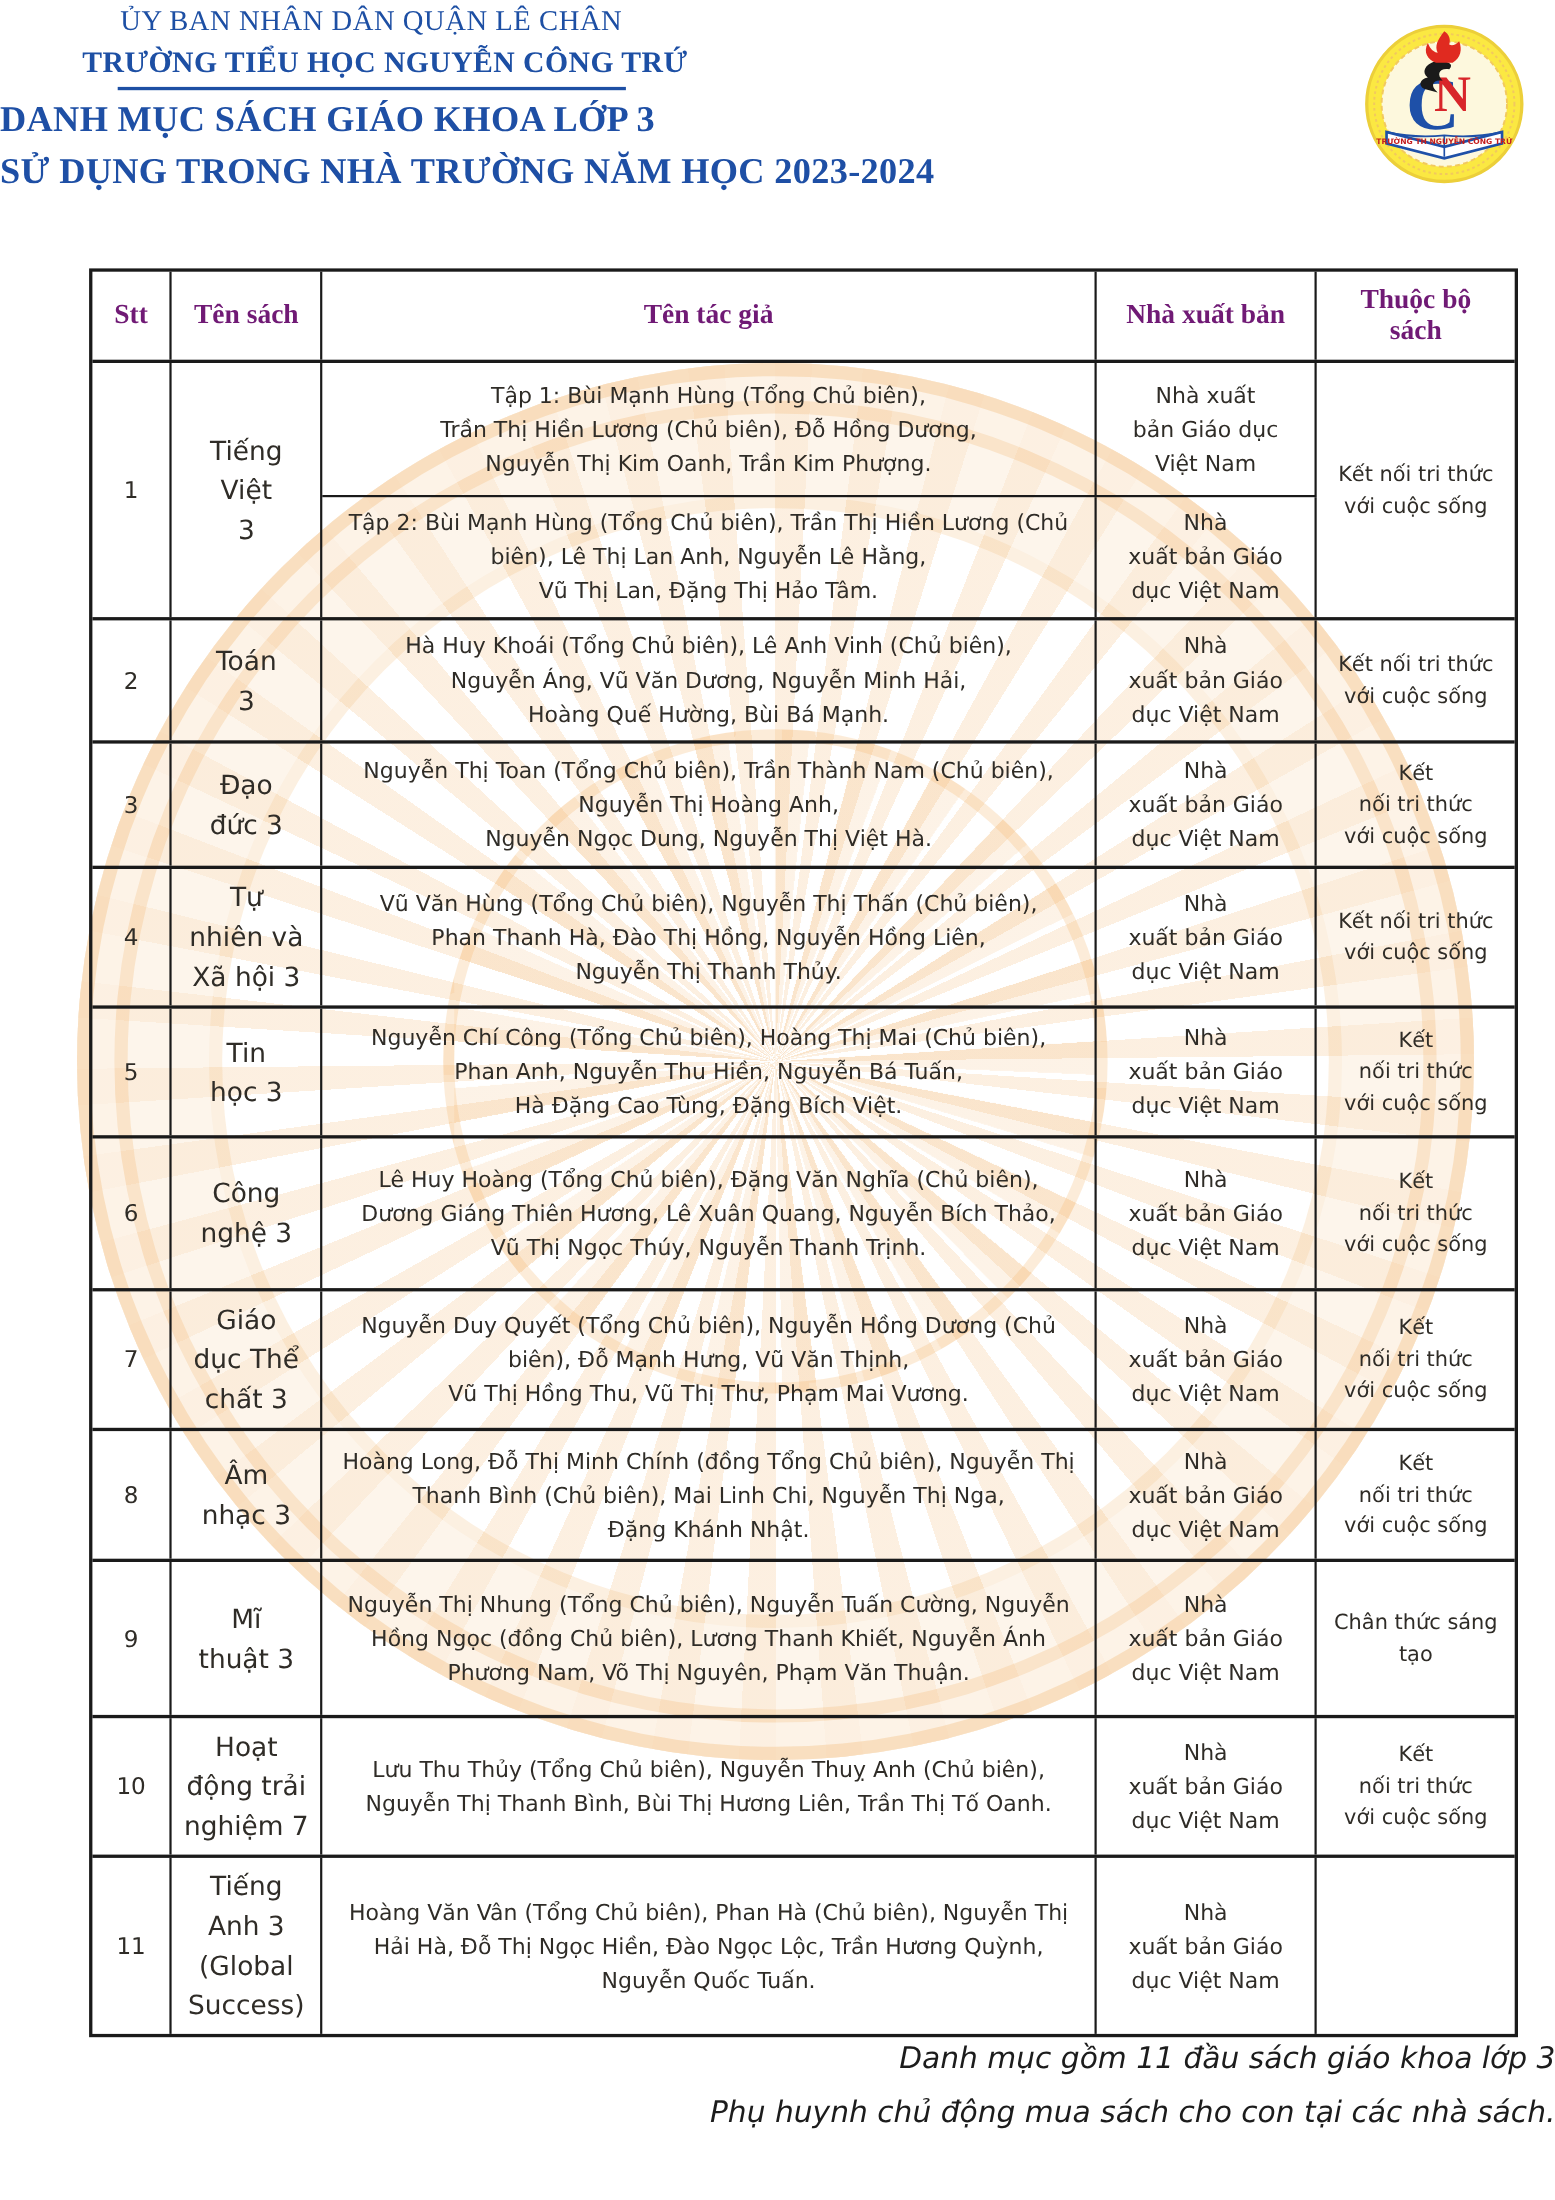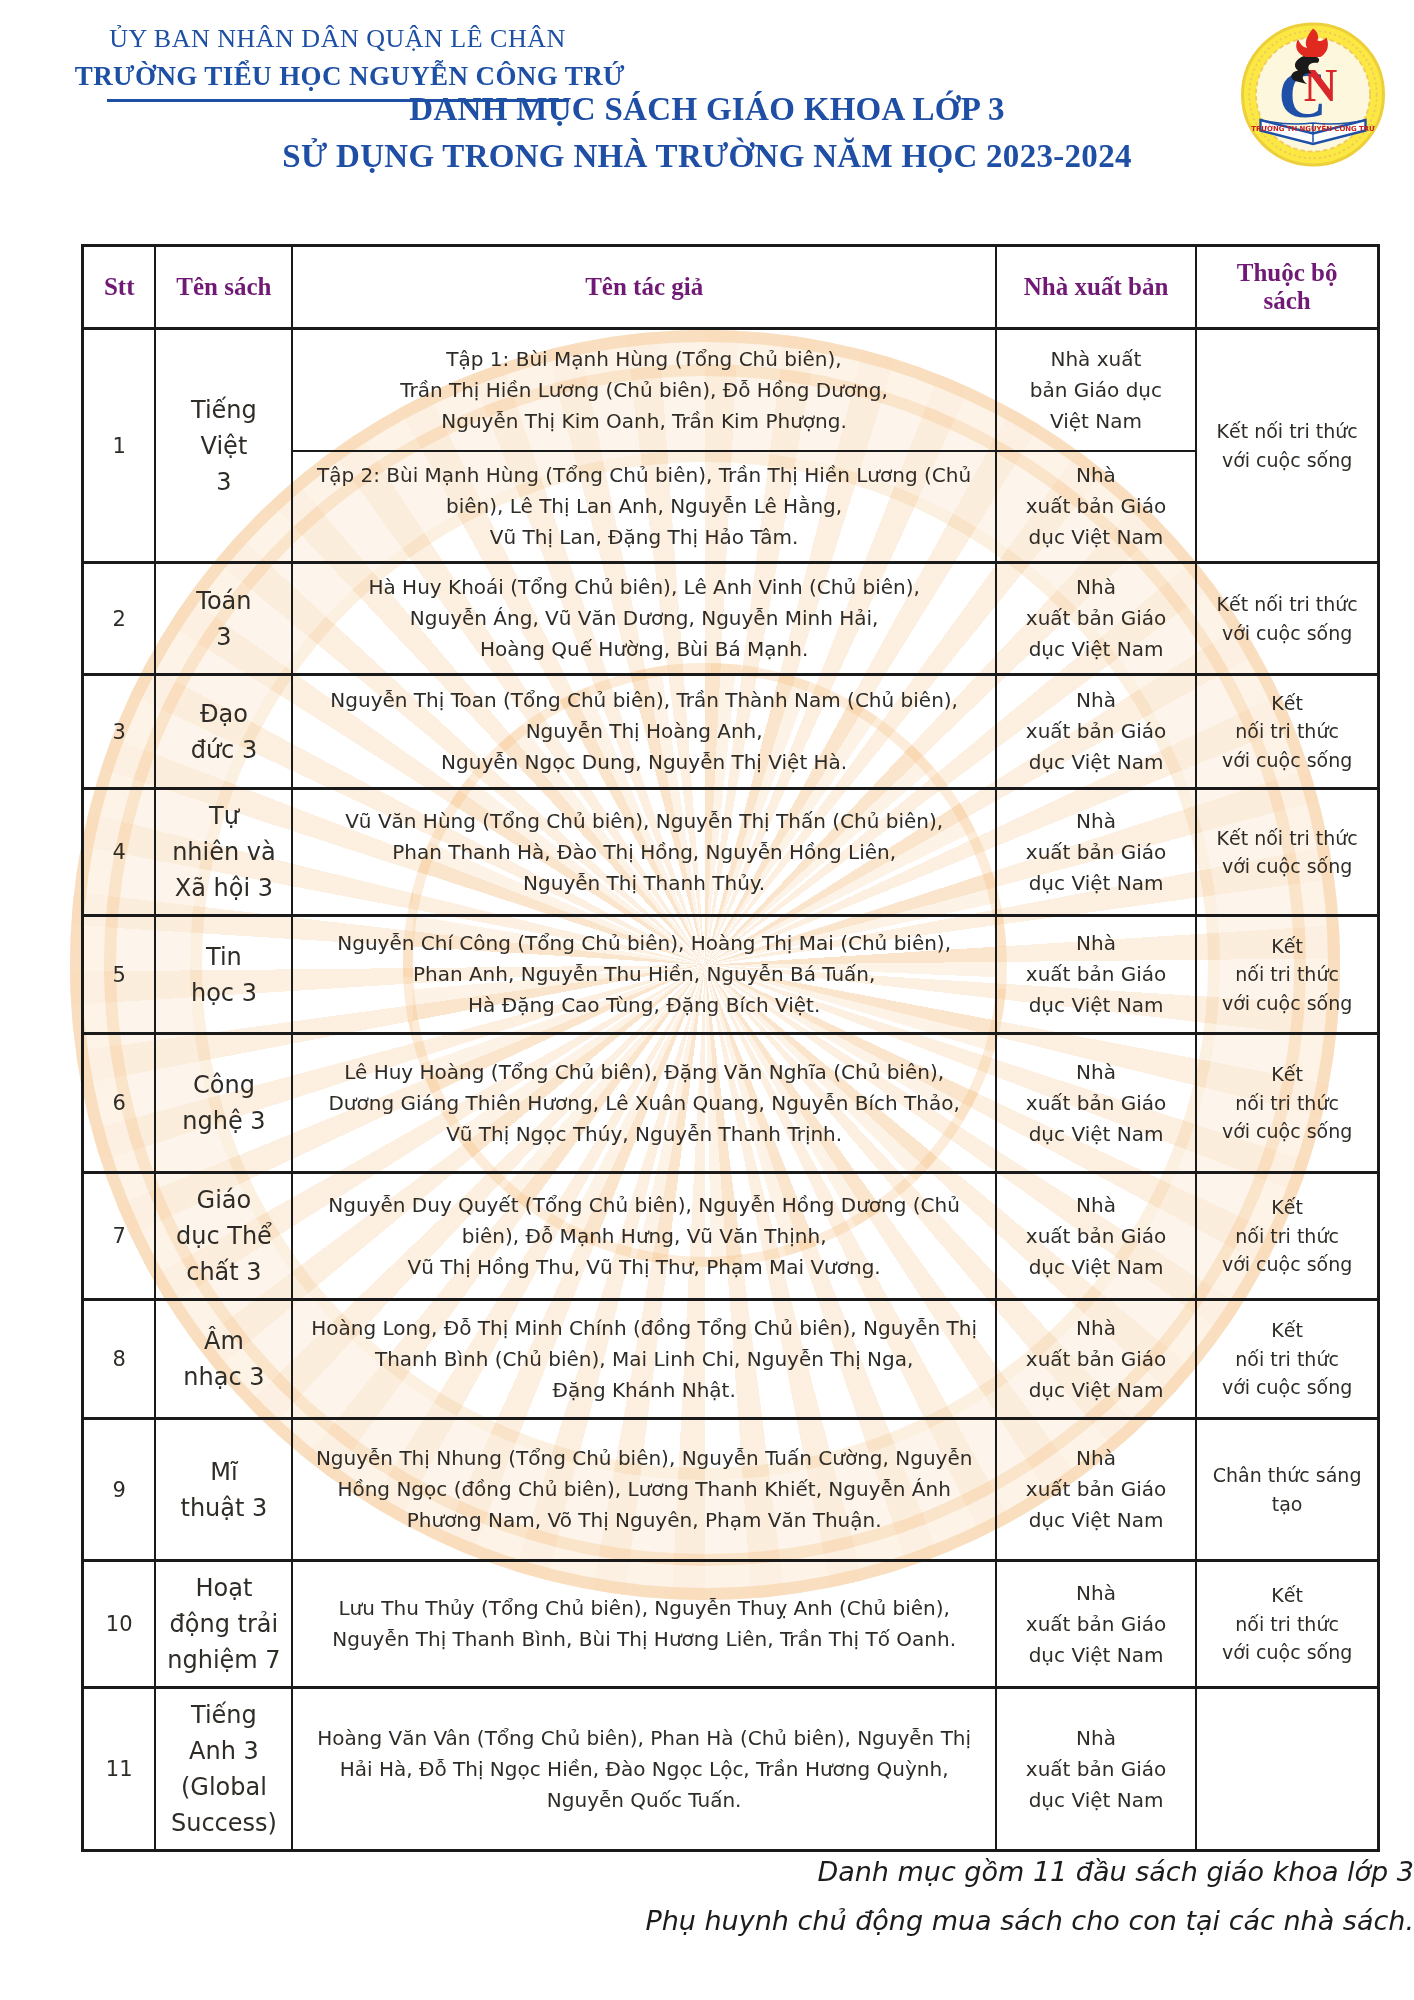--- a/index.html
+++ b/index.html
@@ -21,29 +21,29 @@
       inset 0 0 0 132px rgba(242,178,104,0.20);
   }
   .watermark::after{
     content:"";position:absolute;left:50%;top:50%;width:46%;height:46%;
     transform:translate(-50%,-50%);border-radius:50%;
     border:10px solid rgba(242,178,104,0.25);
     background:repeating-conic-gradient(rgba(242,178,104,0.16) 0deg 6deg, rgba(255,255,255,0) 6deg 14.4deg);
   }
   
   .org{
-    position:absolute;top:24px;left:50px;width:575px;text-align:center;
+    position:absolute;top:4px;left:50px;width:575px;text-align:center;
     color:#1d4fa4;font-family:"Liberation Serif",serif;z-index:2;
   }
   .org-1{font-size:26px;letter-spacing:.5px;}
   .org-2{font-size:27px;font-weight:bold;margin-top:7px;letter-spacing:.4px;text-align:right;}
   .org-underline{height:3px;background:#1d4fa4;width:462px;margin:7px auto 0;}
   .logo{position:absolute;top:18px;right:26px;width:150px;height:150px;z-index:2;}
   .title{
-    position:absolute;top:86px;left:0;width:100%;text-align:center;
+    position:absolute;top:86px;left:0;width:100%;
     color:#1e4fa5;font-family:"Liberation Serif",serif;font-weight:bold;
     font-size:33px;line-height:1.42;letter-spacing:.3px;z-index:1;
   }
   
   .btable{
     position:absolute;top:244px;left:81px;width:1293px;
     border:3px solid #1a1a1a;z-index:1;background:transparent;
   }
   .c,.hc{
     box-sizing:border-box;display:flex;align-items:center;justify-content:center;

